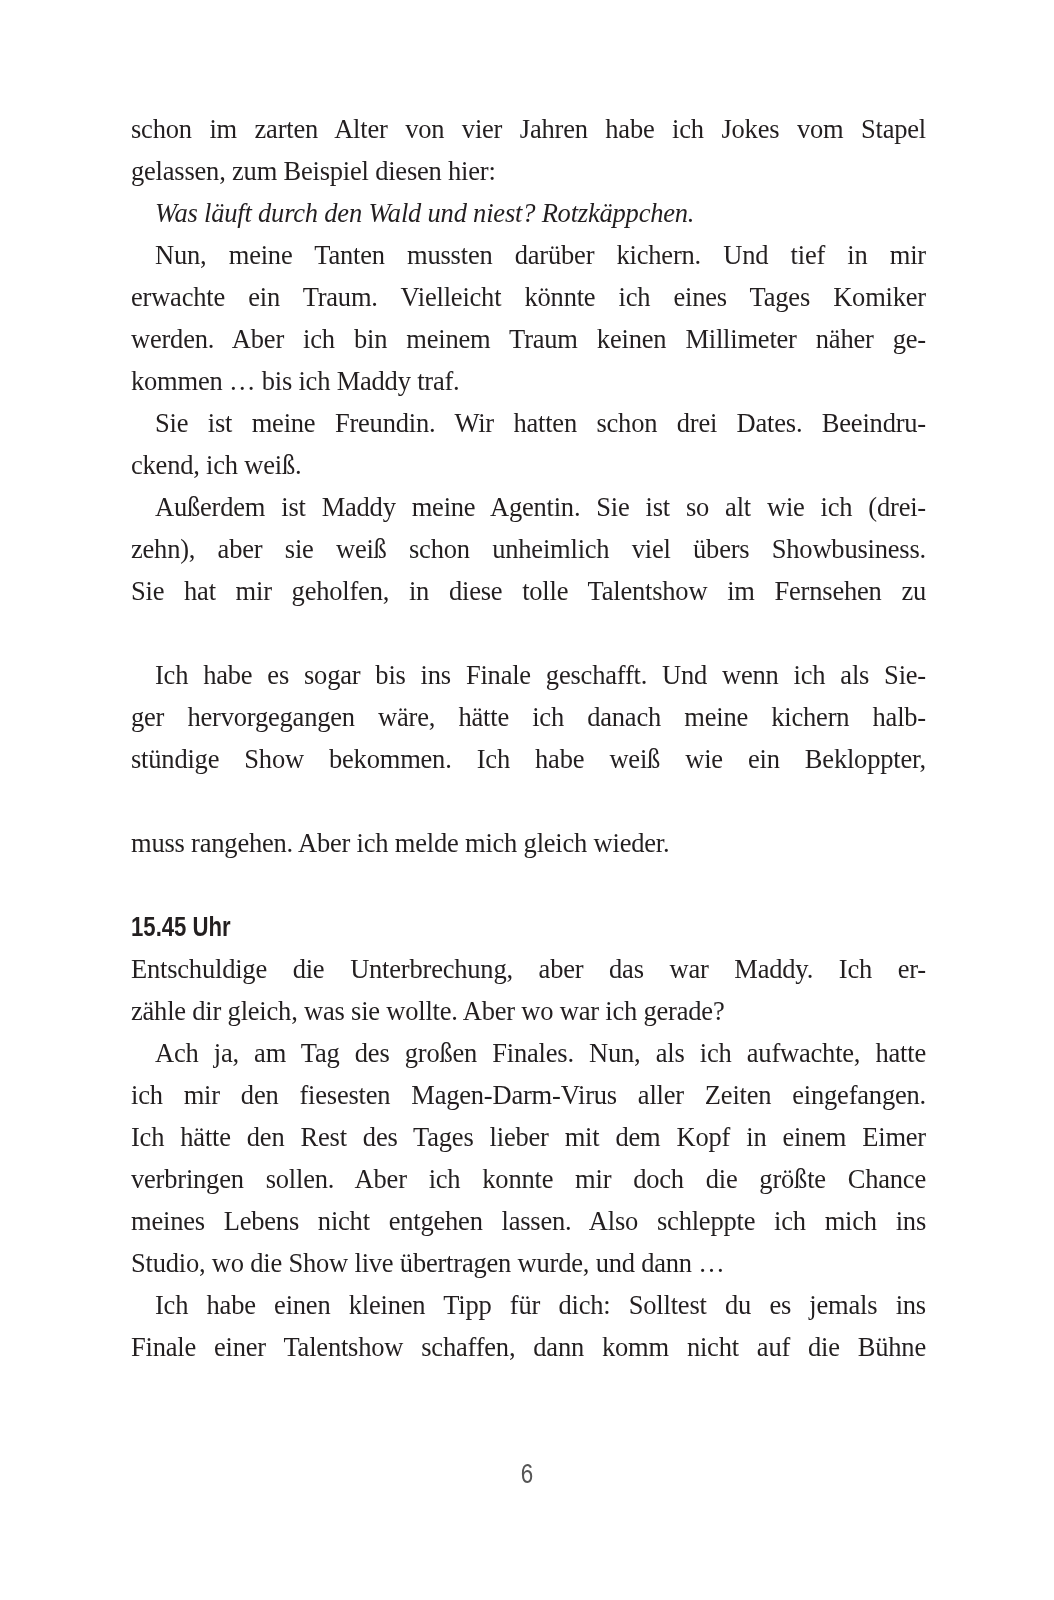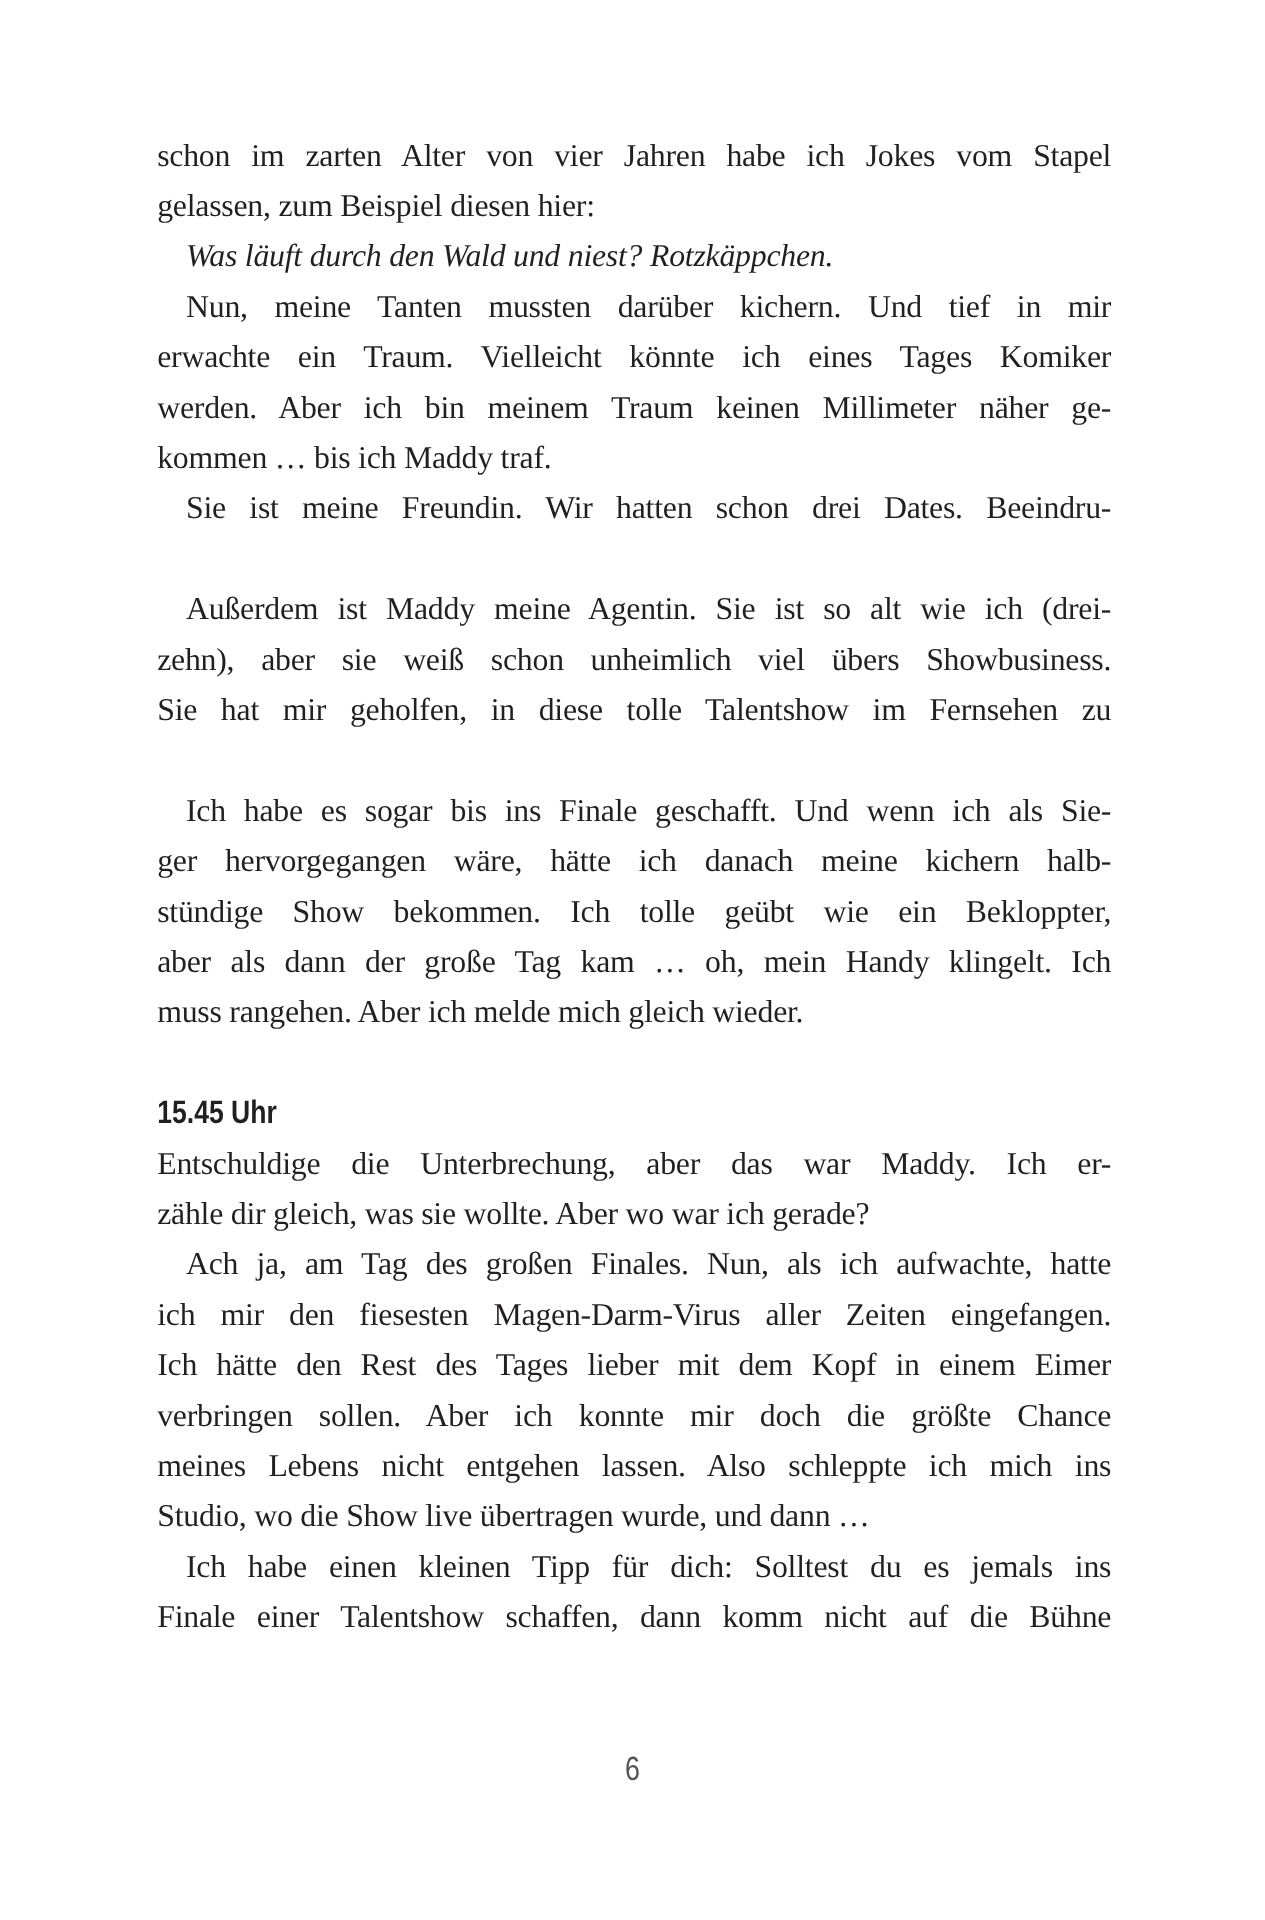--- a/index.html
+++ b/index.html
@@ -67,27 +67,27 @@
 <div class="page">
 
   <div class="line justify" style="top:108px">schon im zarten Alter von vier Jahren habe ich Jokes vom Stapel</div>
   <div class="line" style="top:150px">gelassen, zum Beispiel diesen hier:</div>
   <div class="line indent justify" style="top:234px">Nun, meine Tanten mussten darüber kichern. Und tief in mir</div>
   <div class="line indent italic" style="top:192px">Was läuft durch den Wald und niest? Rotzkäppchen.</div>
   <div class="line justify" style="top:276px">erwachte ein Traum. Vielleicht könnte ich eines Tages Komiker</div>
   <div class="line justify" style="top:318px">werden. Aber ich bin meinem Traum keinen Millimeter näher ge-</div>
   <div class="line" style="top:360px">kommen … bis ich Maddy traf.</div>
   <div class="line indent justify" style="top:402px">Sie ist meine Freundin. Wir hatten schon drei Dates. Beeindru-</div>
+  <div class="line" style="top:444px">ckend, ich weiß.</div>
   <div class="line indent justify" style="top:486px">Außerdem ist Maddy meine Agentin. Sie ist so alt wie ich (drei-</div>
   <div class="line justify" style="top:528px">zehn), aber sie weiß schon unheimlich viel übers Showbusiness.</div>
   <div class="line justify" style="top:570px">Sie hat mir geholfen, in diese tolle Talentshow im Fernsehen zu</div>
   <div class="line indent justify" style="top:654px">Ich habe es sogar bis ins Finale geschafft. Und wenn ich als Sie-</div>
   <div class="line justify" style="top:696px">ger hervorgegangen wäre, hätte ich danach meine kichern halb-</div>
-  <div class="line justify" style="top:738px">stündige Show bekommen. Ich tolle geübt wie ein Beklоppter,</div>
-  <div class="line justify" style="top:780px">aber als dann der große Tag kam … oh, mein Handy klingelt. Ich</div>
+  <div class="line justify" style="top:738px">stündige Show bekommen. Ich habe weiß wie ein Beklоppter,</div>
   <div class="line" style="top:822px">muss rangehen. Aber ich melde mich gleich wieder.</div>
 
   <div class="heading">15.45 Uhr</div>
 
   <div class="line justify" style="top:948px">Entschuldige die Unterbrechung, aber das war Maddy. Ich er-</div>
   <div class="line" style="top:990px">zähle dir gleich, was sie wollte. Aber wo war ich gerade?</div>
   <div class="line indent justify" style="top:1032px">Ach ja, am Tag des großen Finales. Nun, als ich aufwachte, hatte</div>
   <div class="line justify" style="top:1116px">Ich hätte den Rest des Tages lieber mit dem Kopf in einem Eimer</div>
   <div class="line justify" style="top:1074px">ich mir den fiesesten Magen-Darm-Virus aller Zeiten eingefangen.</div>
   <div class="line justify" style="top:1158px">verbringen sollen. Aber ich konnte mir doch die größte Chance</div>

